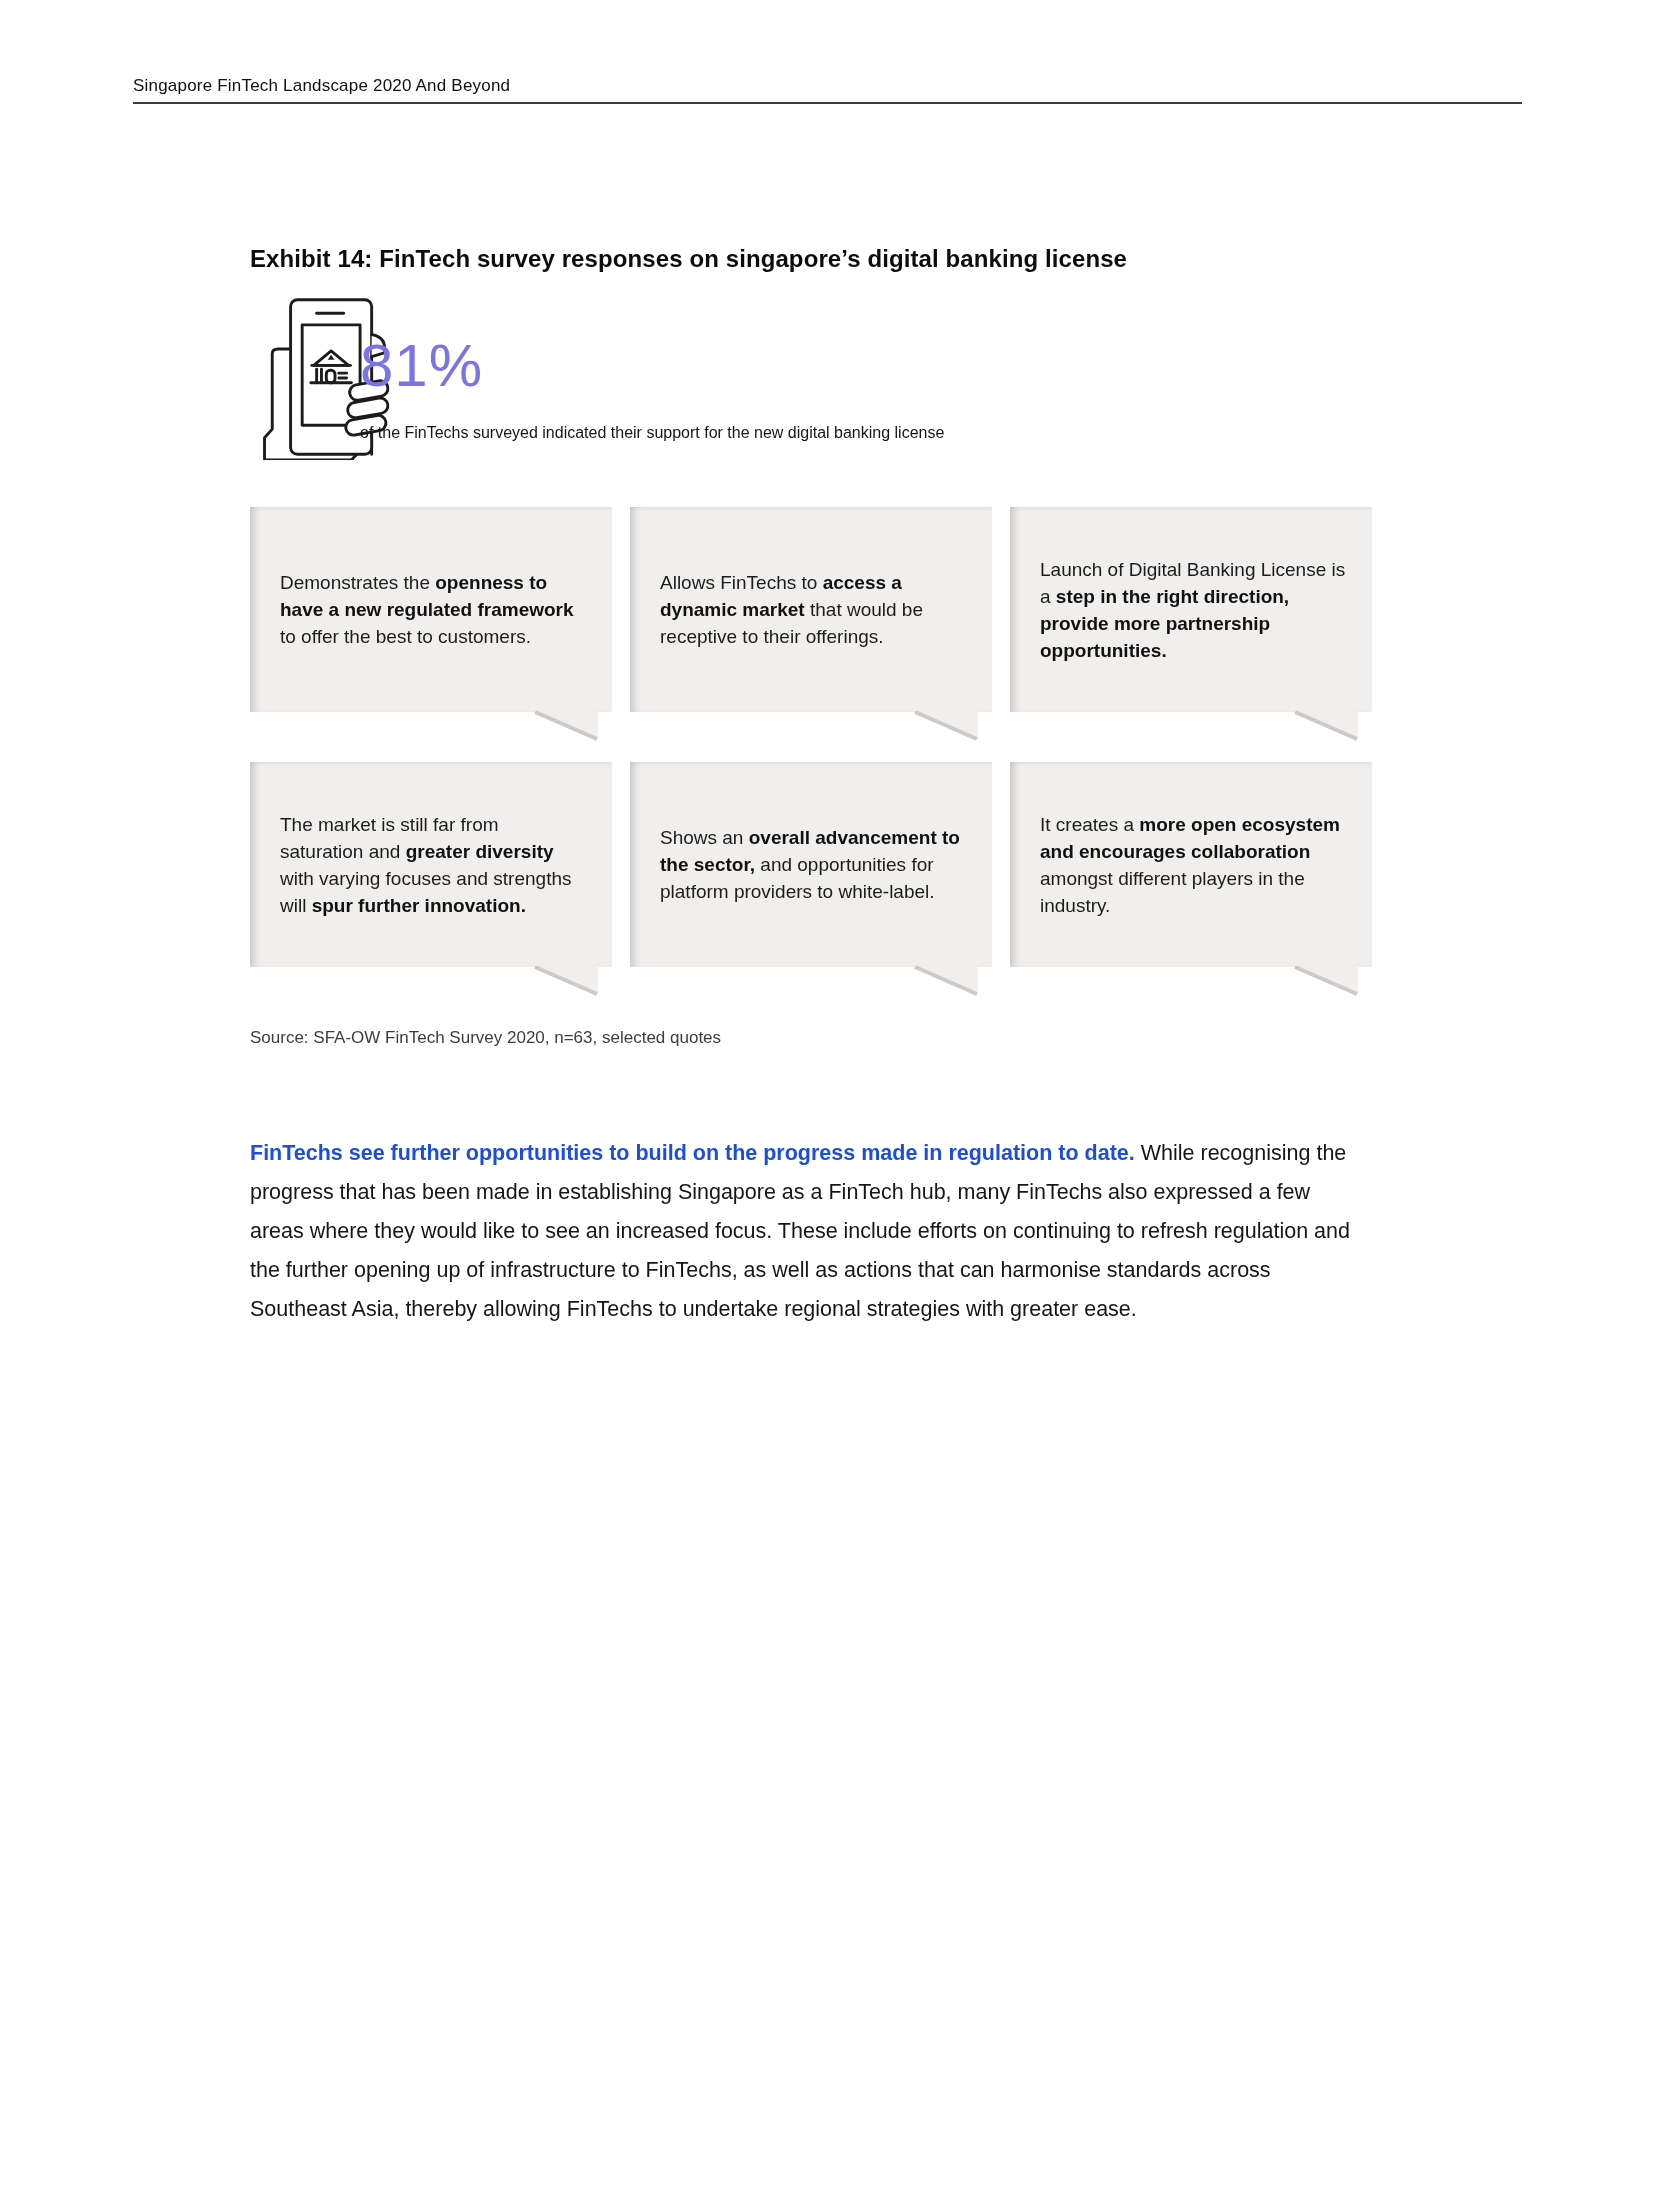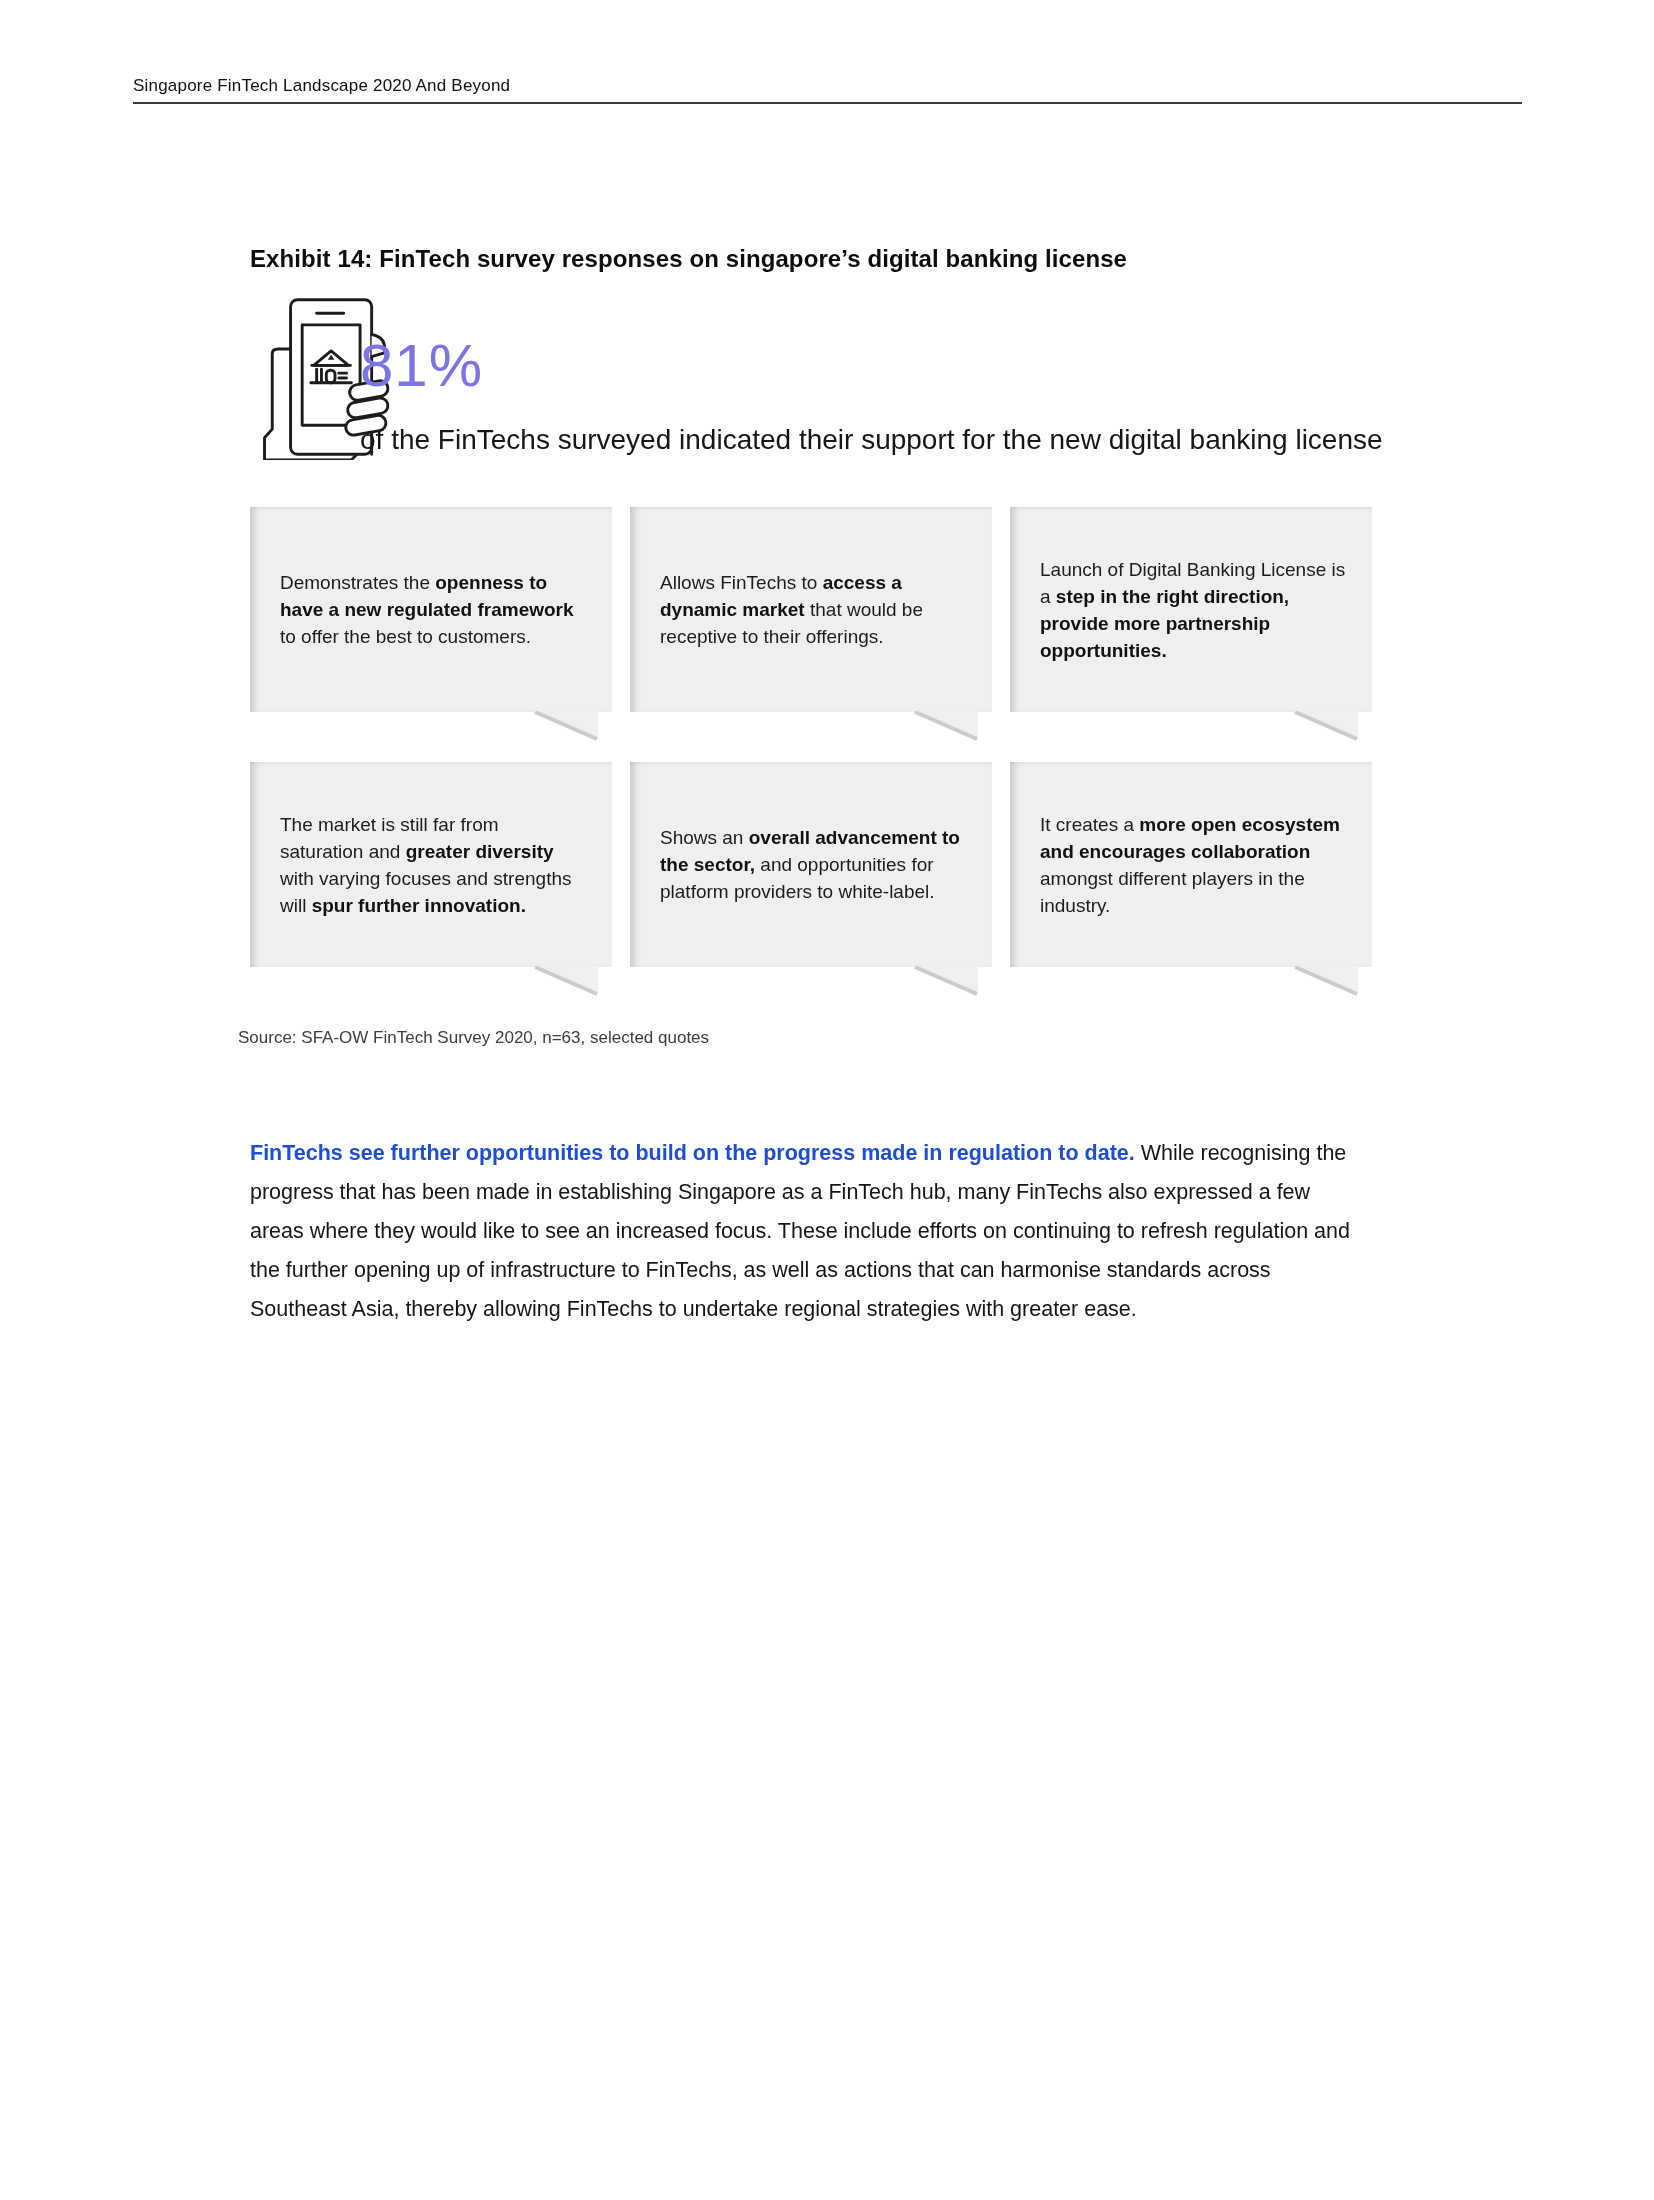--- a/index.html
+++ b/index.html
@@ -21,42 +21,42 @@
     position:absolute;left:250px;top:245px;margin:0;
     font-size:24px;font-weight:700;color:#0d0d0d;letter-spacing:.1px;
   }
   
   .stat-icon{position:absolute;left:243px;top:294px;width:155px;height:166px;}
   .stat-value{
     position:absolute;left:360px;top:333px;
     font-size:60px;line-height:1.1;font-weight:400;color:#7c74e4;letter-spacing:1px;
   }
   .stat-caption{
-    position:absolute;left:360px;top:424px;font-size:28px;color:#161616;
+    position:absolute;left:360px;top:424px;font-size:16px;color:#161616;
   }
   
   .quote-grid{
     position:absolute;left:250px;top:507px;width:1122px;
     display:grid;grid-template-columns:362px 362px 362px;grid-auto-rows:205px;
     column-gap:18px;row-gap:50px;
   }
   .quote-box{
     position:relative;background:#f0efed;
     box-shadow:inset 8px 0 7px -4px rgba(0,0,0,0.16), inset 0 4px 5px -3px rgba(0,0,0,0.07);
     display:flex;align-items:center;
   }
   .quote-text{
     padding:10px 26px 10px 30px;font-size:19px;line-height:27px;color:#1c1c1c;
   }
   .quote-text b{font-weight:700;color:#111;}
   .quote-tail{
     position:absolute;right:14px;bottom:-29px;width:64px;height:30px;display:block;
   }
   .source-note{
-    position:absolute;left:238px;top:1028px;font-size:17px;color:#3d3d3d;
+    position:absolute;left:250px;top:1028px;font-size:17px;color:#3d3d3d;
   }
   
   .body-copy{
     position:absolute;left:250px;top:1134px;width:1112px;
     font-size:21.5px;line-height:39px;color:#161616;
   }
   .body-copy b{font-weight:700;color:#1d4ed8;}
   
   .doc-footer{
     position:absolute;left:133px;right:133px;top:2088px;

